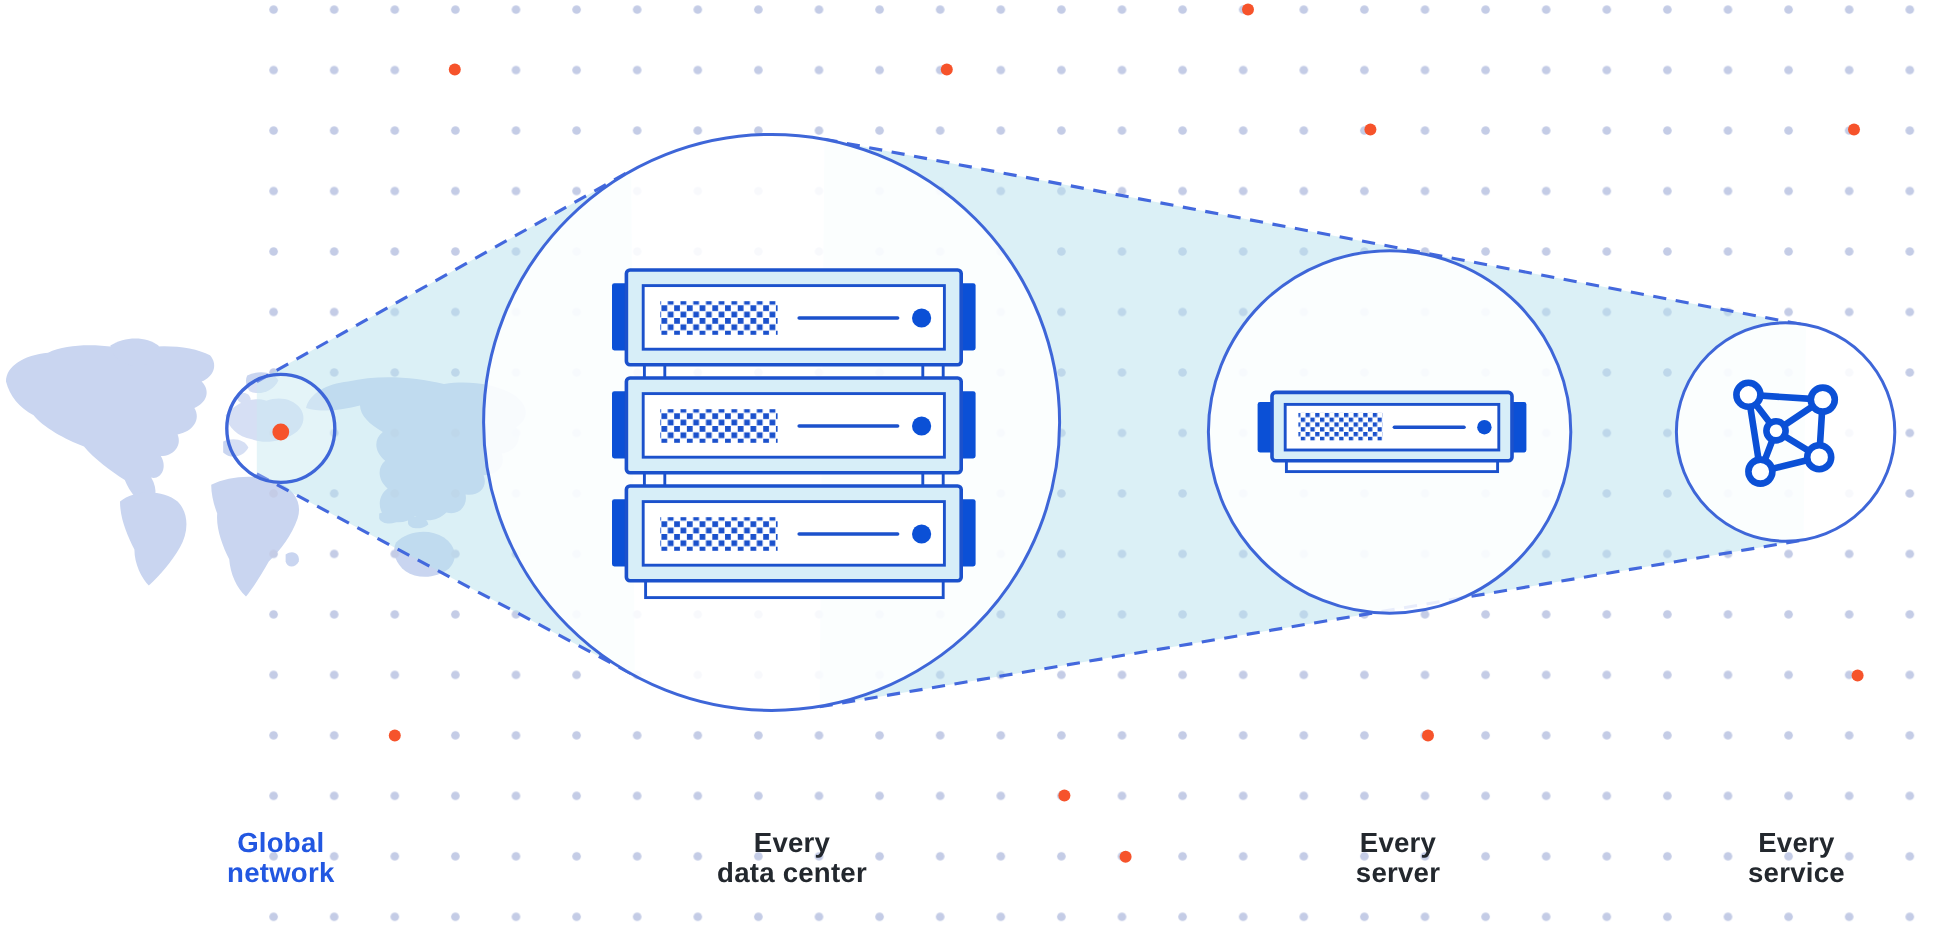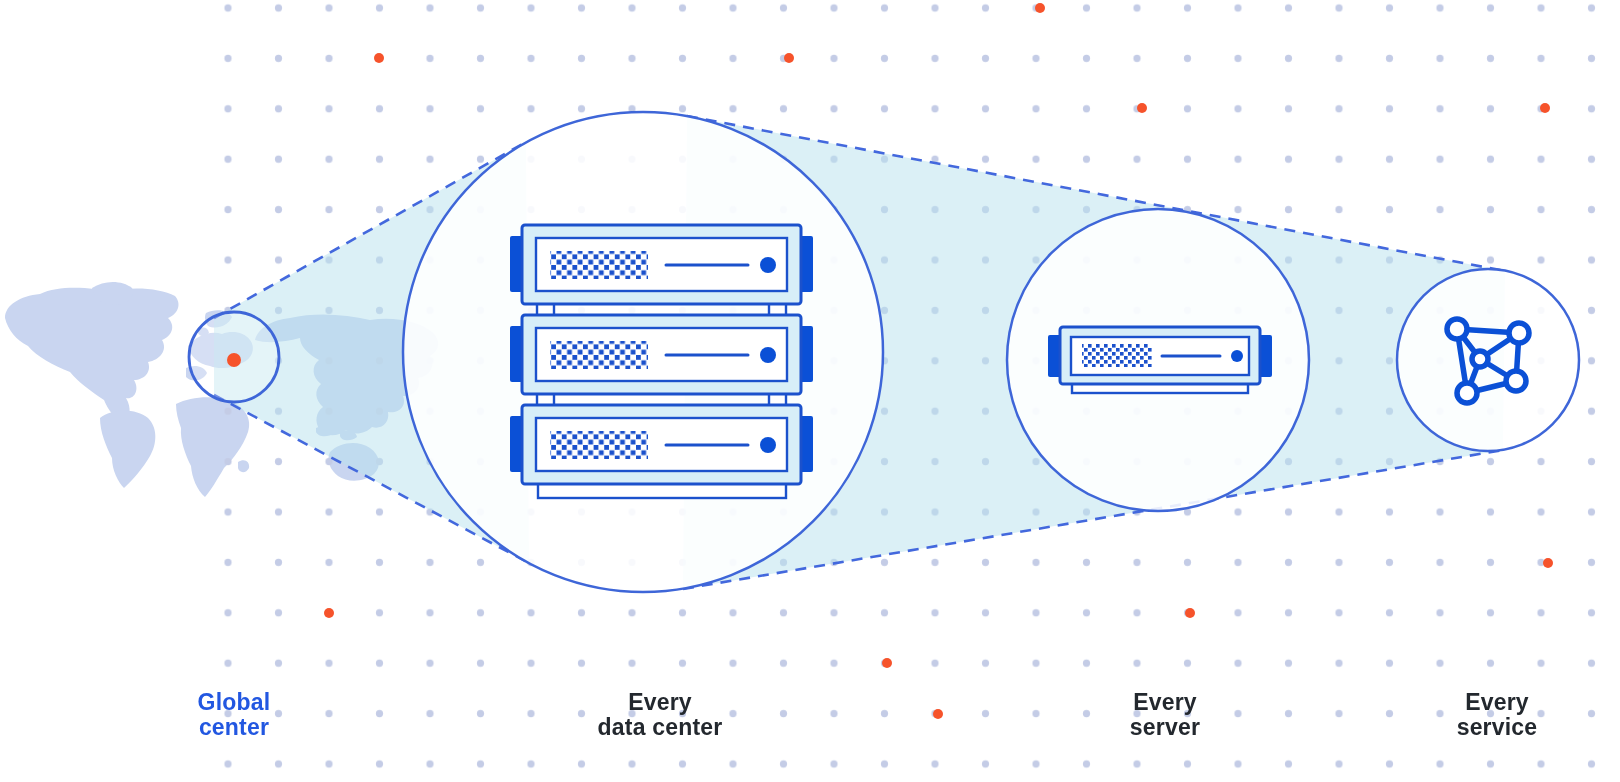--- a/index.html
+++ b/index.html
@@ -158,20 +158,20 @@
                                  M1516,381 L1480,359 M1467,393 L1480,359"></path>
       <circle class="mesh-node" cx="1457" cy="329" r="10"></circle>
       <circle class="mesh-node" cx="1519" cy="333" r="10"></circle>
       <circle class="mesh-node" cx="1516" cy="381" r="10"></circle>
       <circle class="mesh-node" cx="1467" cy="393" r="10"></circle>
       <circle class="mesh-node" cx="1480" cy="359" r="8"></circle>
     </g>
   </svg>
 
   <div class="label highlight" style="left:124px">Global
-center</div>
+network</div>
   <div class="label" style="left:550px">Every
 data center</div>
   <div class="label" style="left:1055px">Every
 server</div>
   <div class="label" style="left:1387px">Every
 service</div>
 </div>
 
 </body></html>

